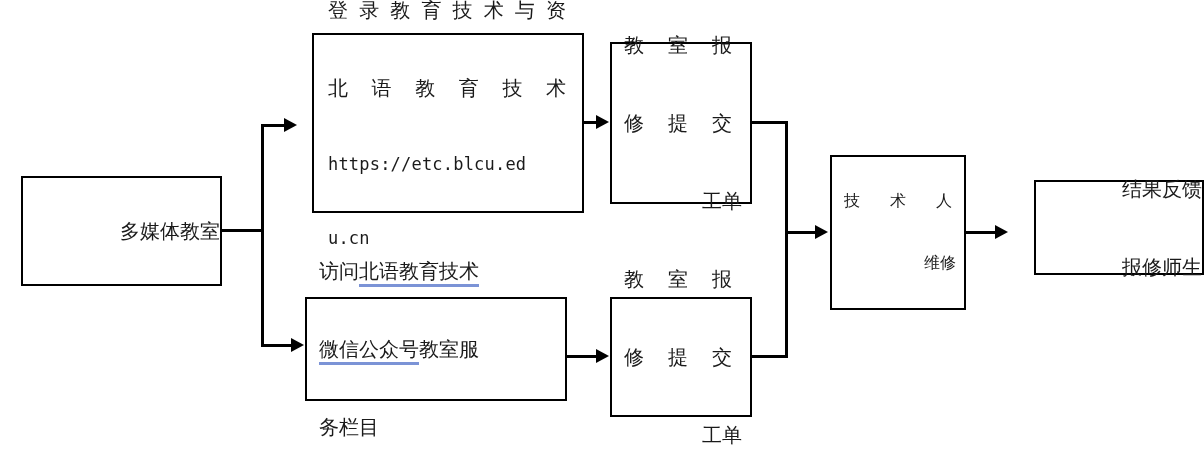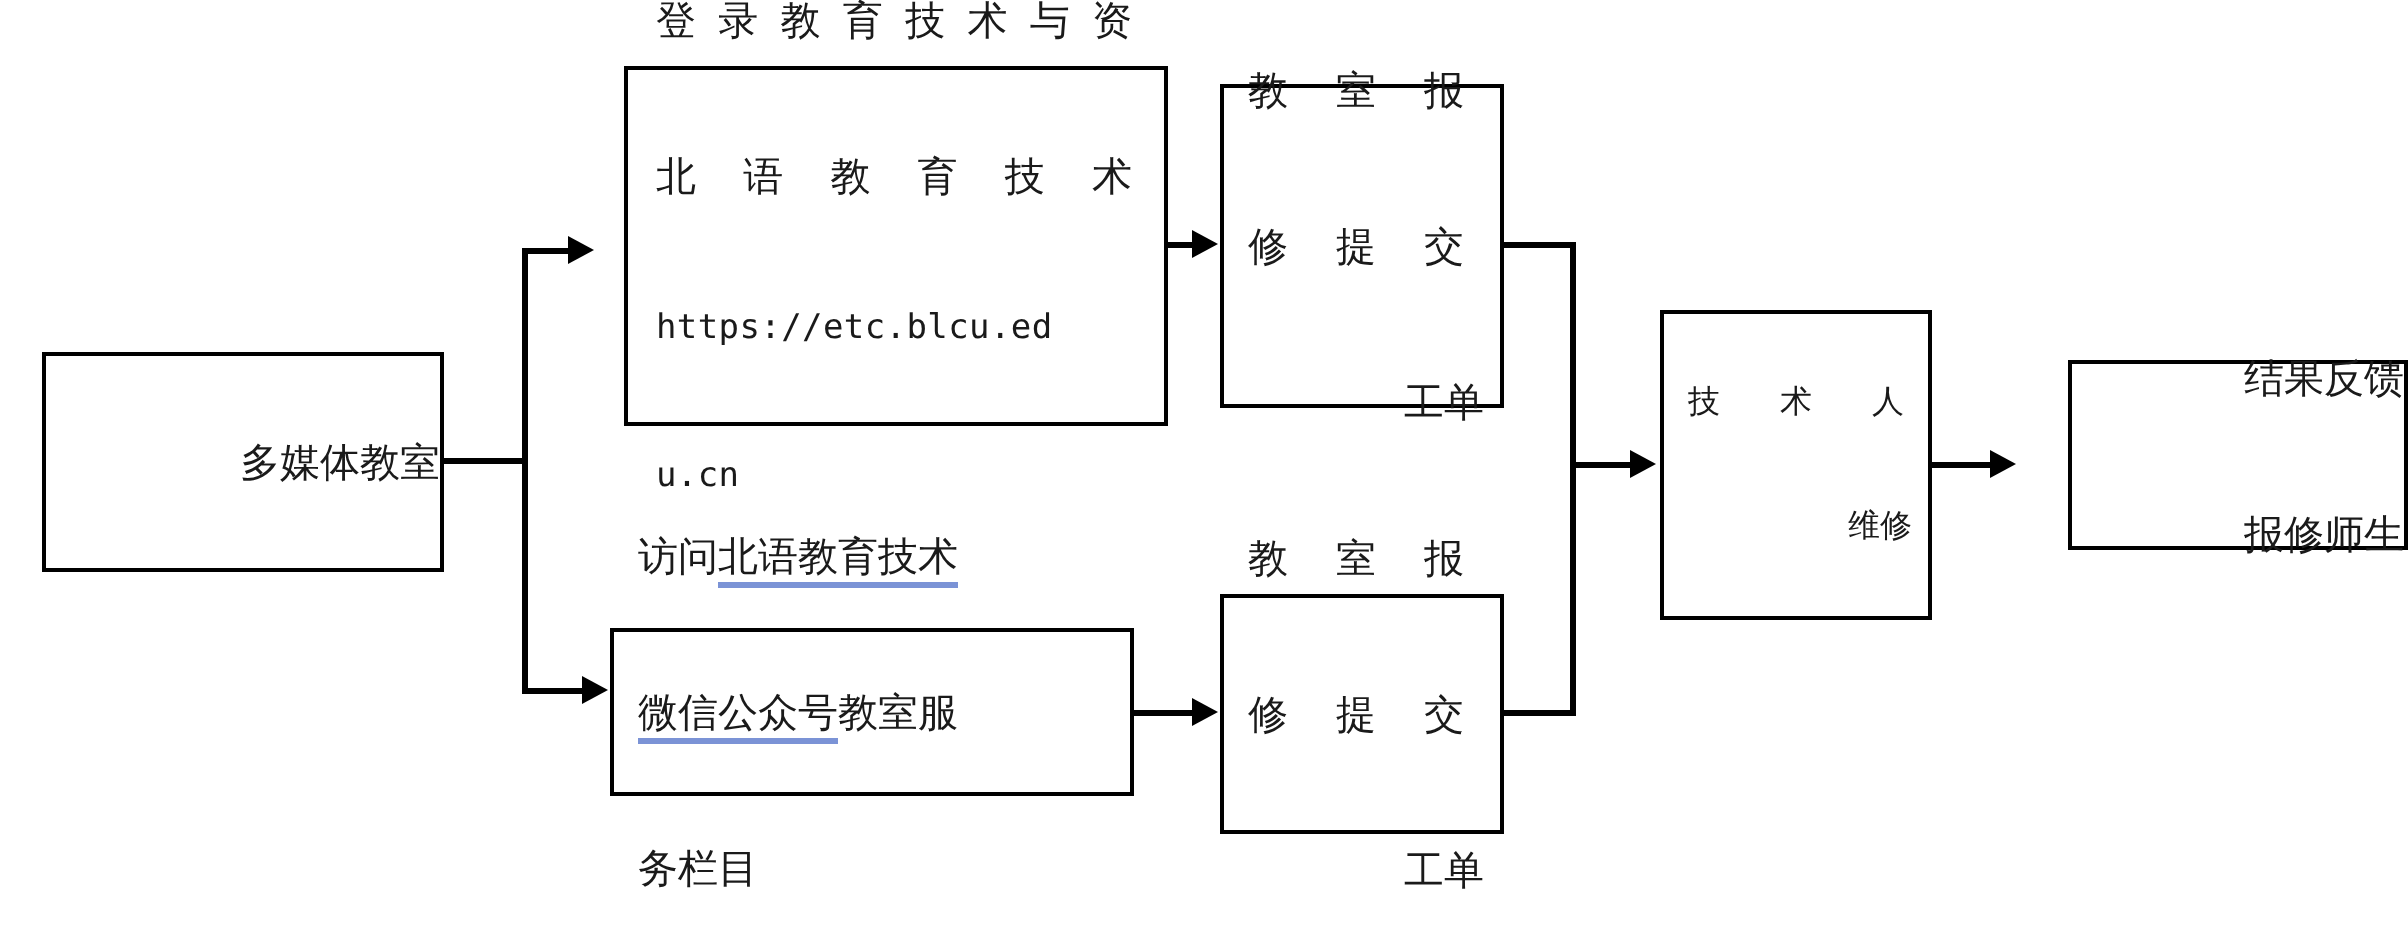--- a/index.html
+++ b/index.html
@@ -61,21 +61,21 @@
   }
   .url-line {
     display: block;
     font-family: "DejaVu Sans Mono", monospace;
     font-size: 17px;
     letter-spacing: 0.2px;
     line-height: 1.32;
   }
 
   #node-wechat {
-    left: 305px; top: 314px; width: 262px; height: 84px;
+    left: 305px; top: 297px; width: 262px; height: 104px;
   }
   #node-wechat .node-text {
     font-size: 20px;
     padding-left: 12px;
     padding-right: 6px;
   }
   .wx-line {
     display: block;
     white-space: nowrap;
   }

